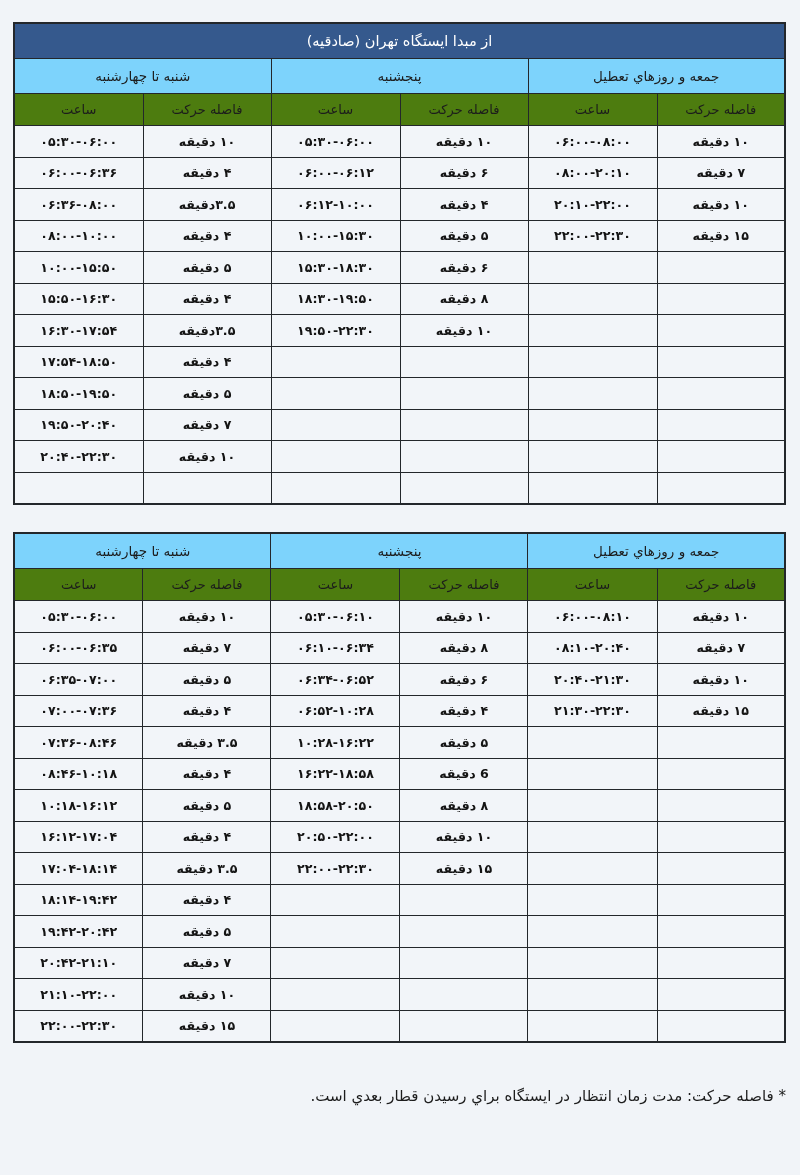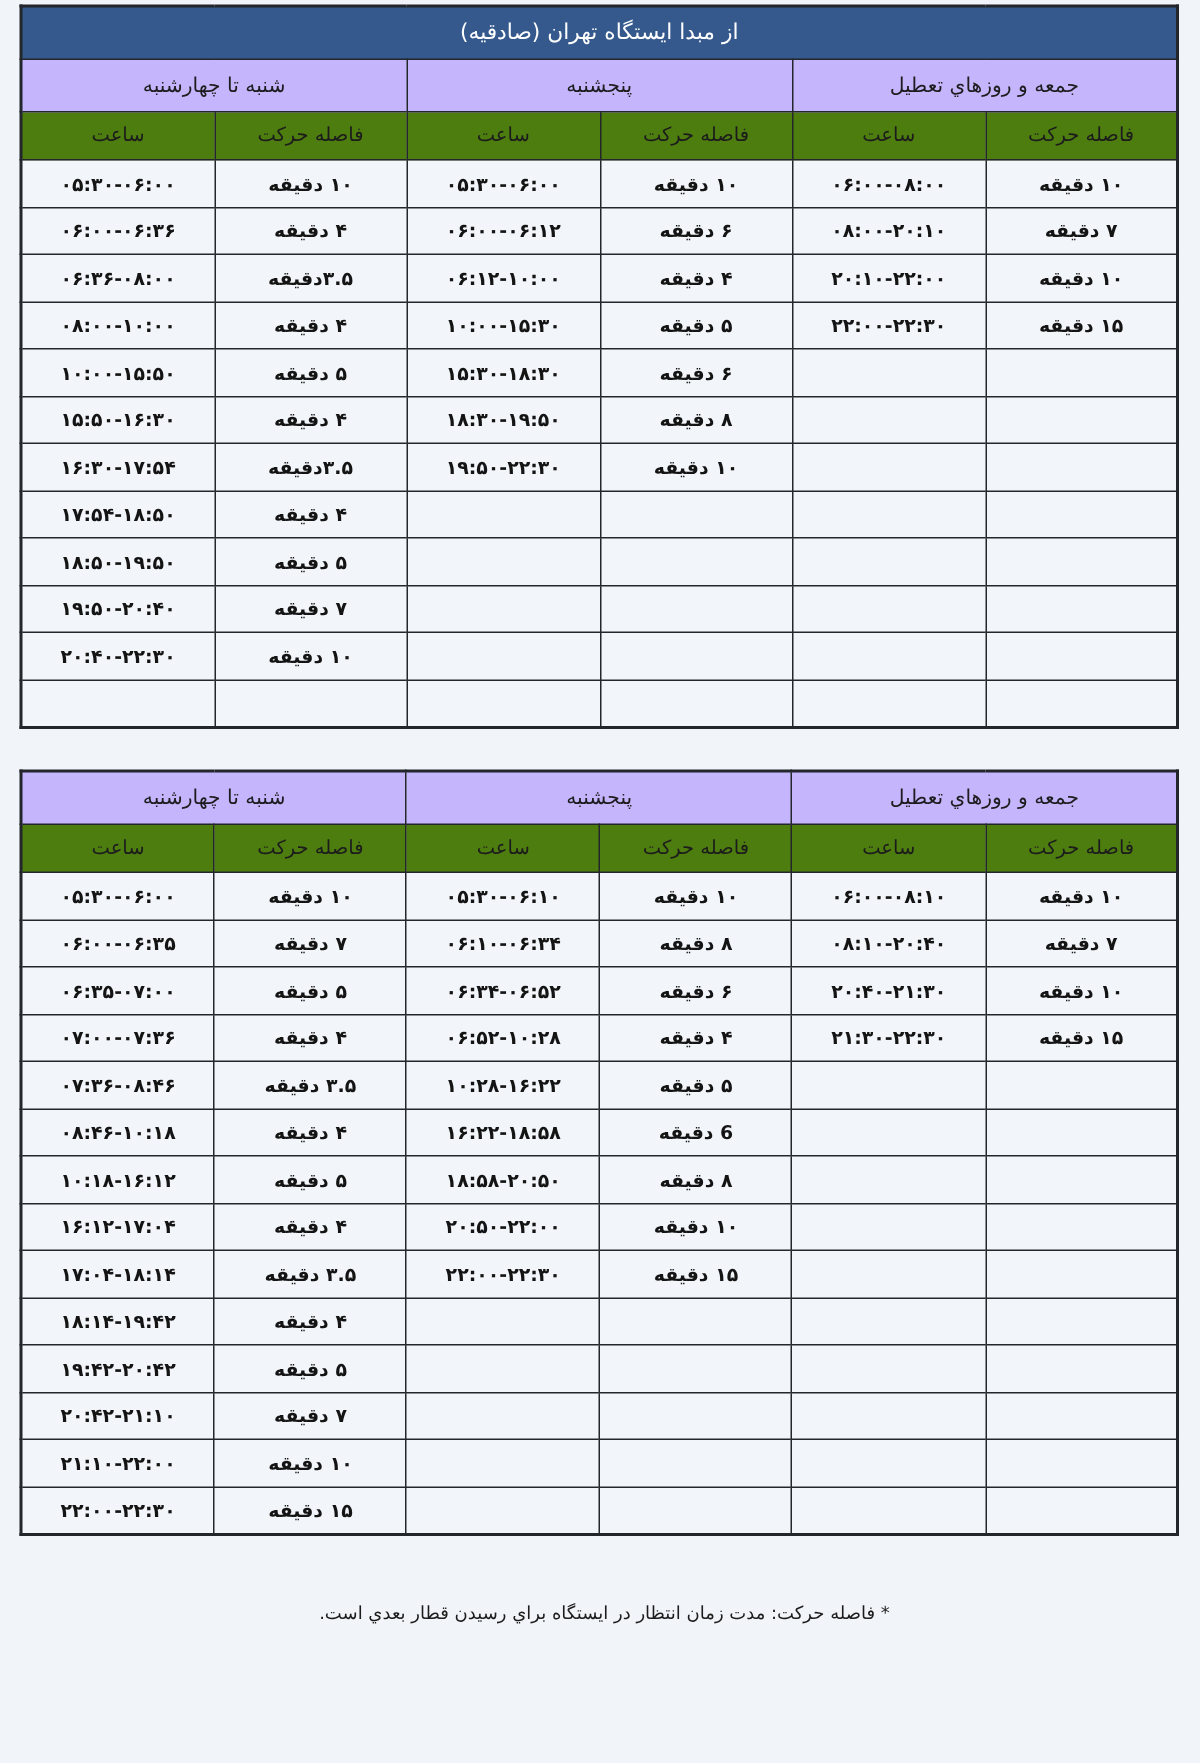--- a/index.html
+++ b/index.html
@@ -12,21 +12,21 @@
     width: 800px;
     height: 1175px;
     font-family: "DejaVu Sans", "Liberation Sans", sans-serif;
     direction: rtl;
     color: #1a1a1a;
     overflow: hidden;
   }
   .page {
     width: 800px;
     box-sizing: border-box;
-    padding: 3px 14px 0 14px;
+    padding: 22px 14px 0 14px;
   }
 
   table.sched {
     width: 772px;
     border-collapse: collapse;
     table-layout: fixed;
     background: #f2f5f9;
     border: 2px solid #23272b;
     margin-bottom: 0;
   }
@@ -47,21 +47,21 @@
     height: 34px;
     line-height: 34px;
     border: 1.6px solid #23272b;
     letter-spacing: 0.2px;
   }
 
   .day-head {
     height: 34px;
     font-size: 13.5px;
     font-weight: 400;
-    background: #c4b5fd;
+    background: #7dd3fc;
     color: #1c1c1c;
   }
 
   .sub-head {
     height: 31px;
     font-size: 13px;
     font-weight: 400;
     background: #4d7c0f;
     color: #1c1c1c;
   }
@@ -71,22 +71,21 @@
     font-size: 12.6px;
     font-weight: bold;
     background: #f2f5f9;
     color: #141414;
     white-space: nowrap;
   }
 
   .footnote {
     width: 772px;
     box-sizing: border-box;
-    text-align: center;
-    font-size: 12px;
+    font-size: 15px;
     color: #1c1c1c;
     padding-top: 44px;
     padding-left: 6px;
     direction: rtl;
   }
 
   
   col.c-time { width: 129px; }
   col.c-gap  { width: 128px; }
 </style>

